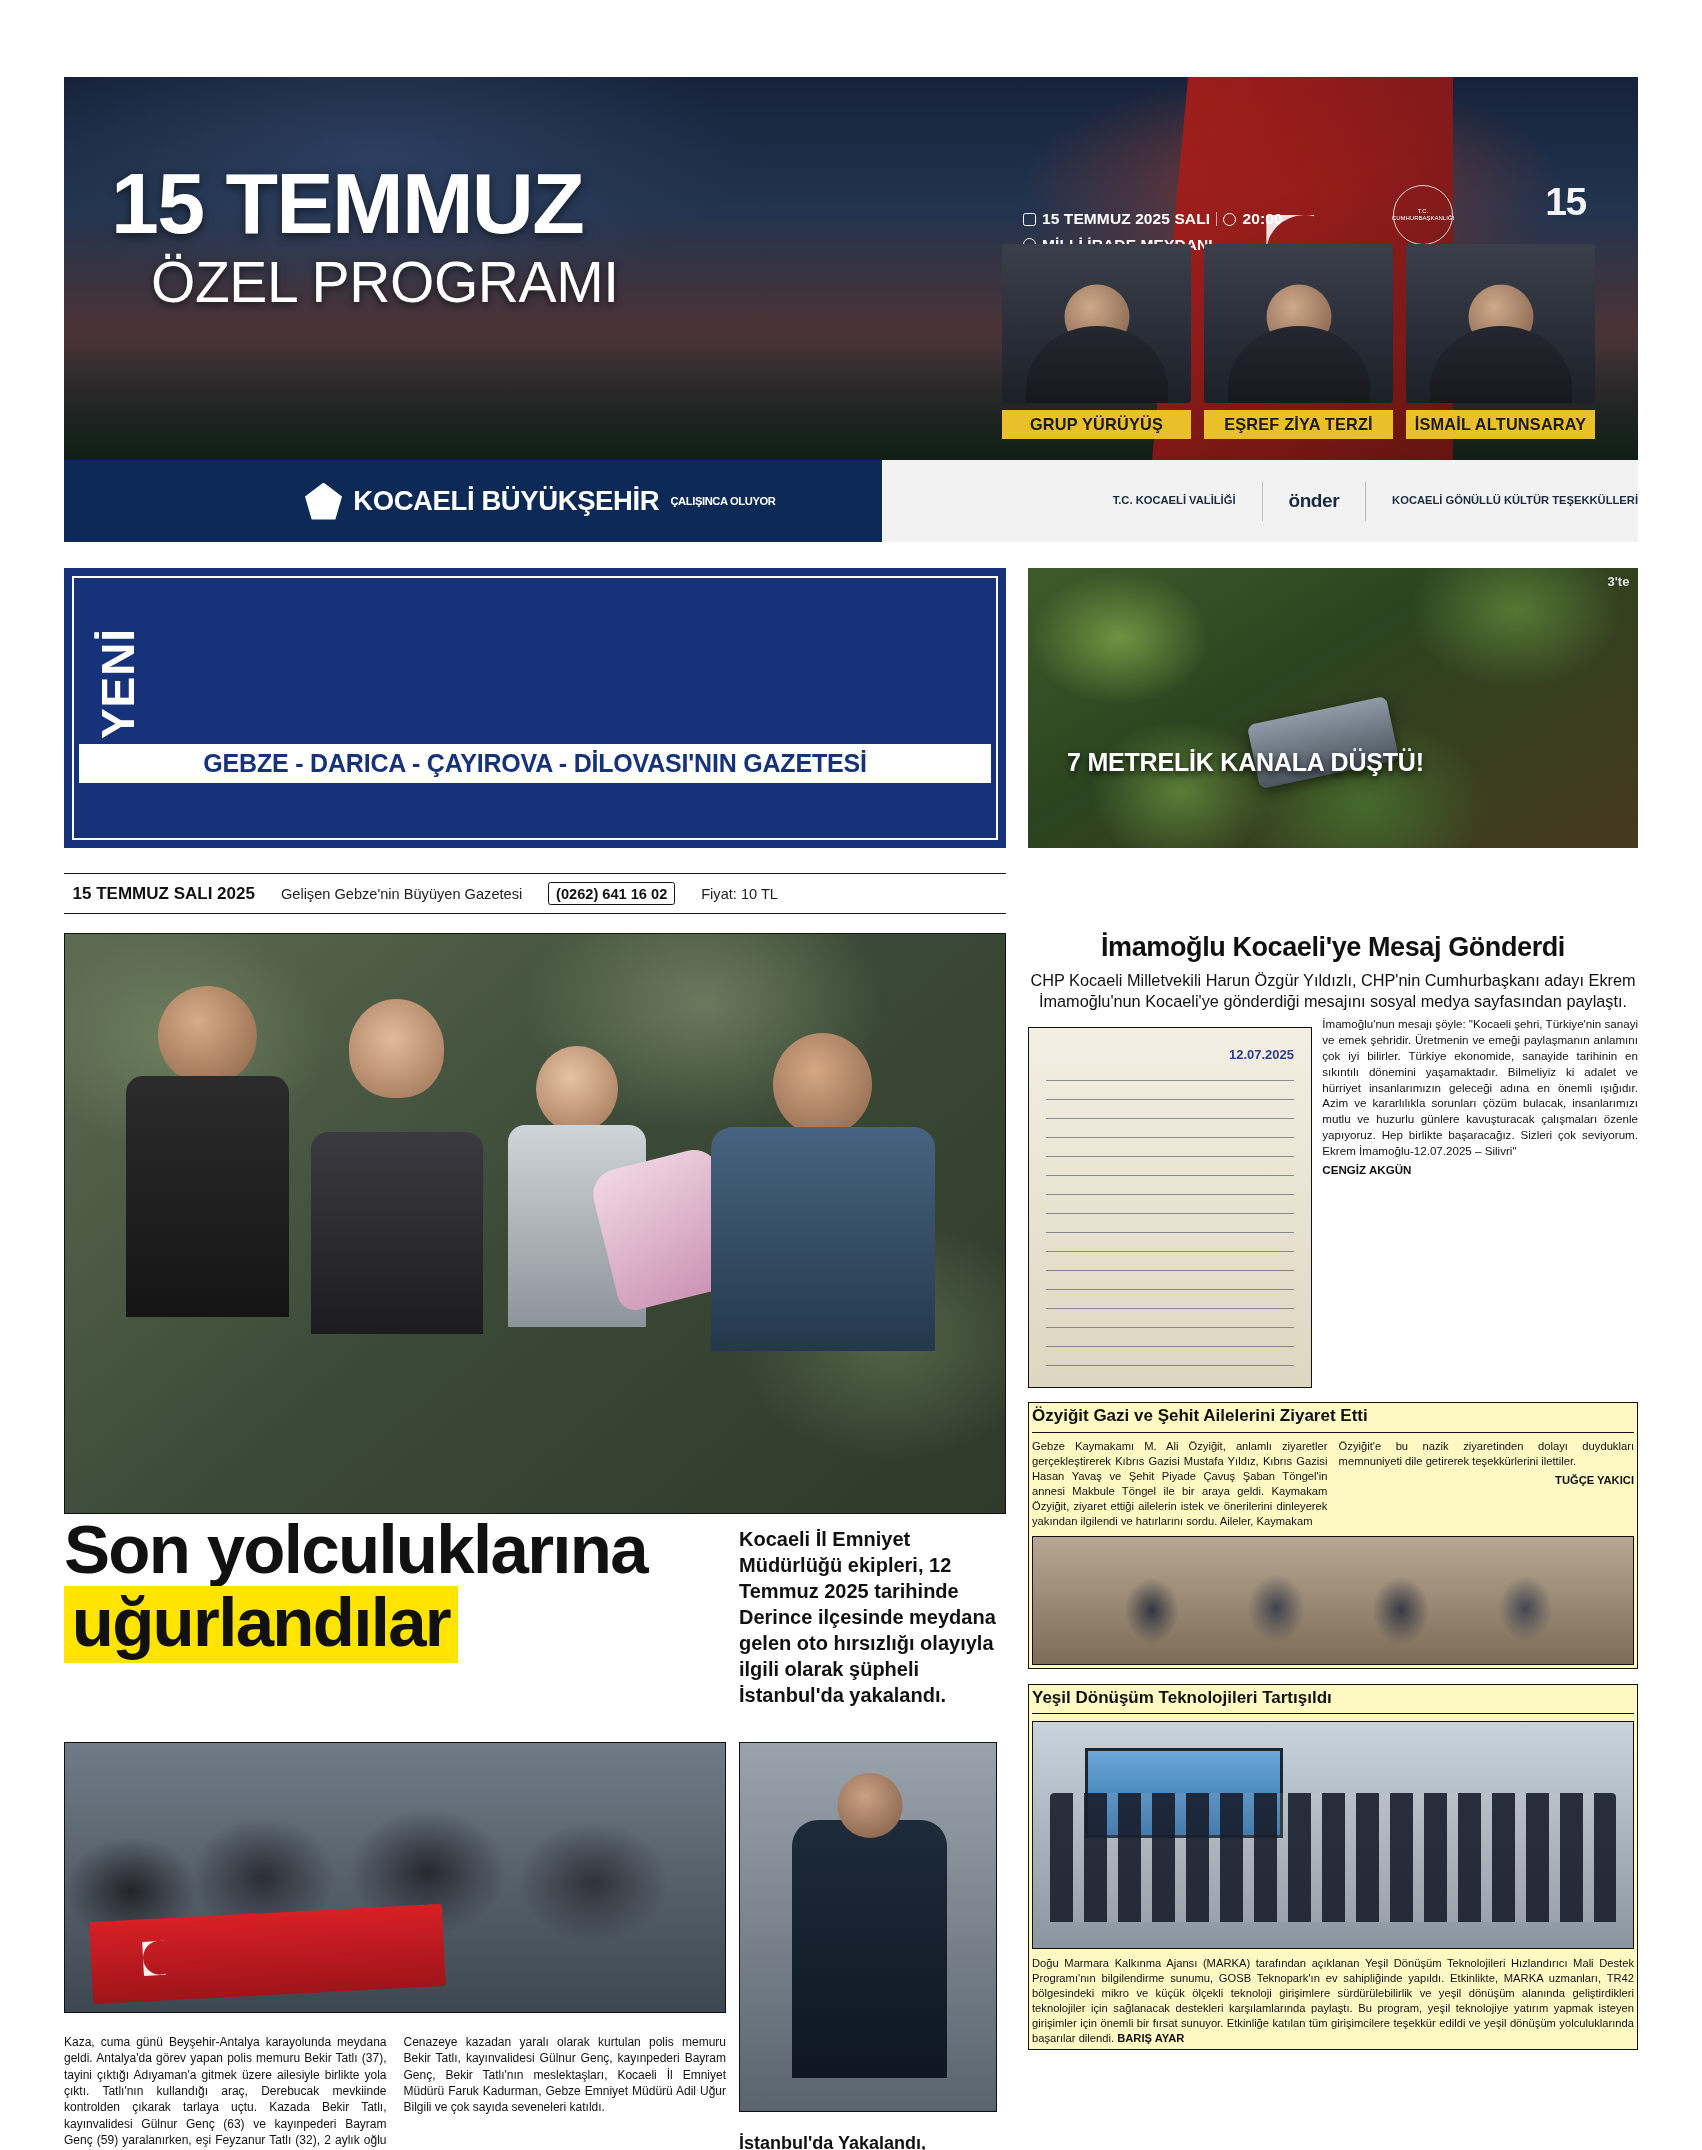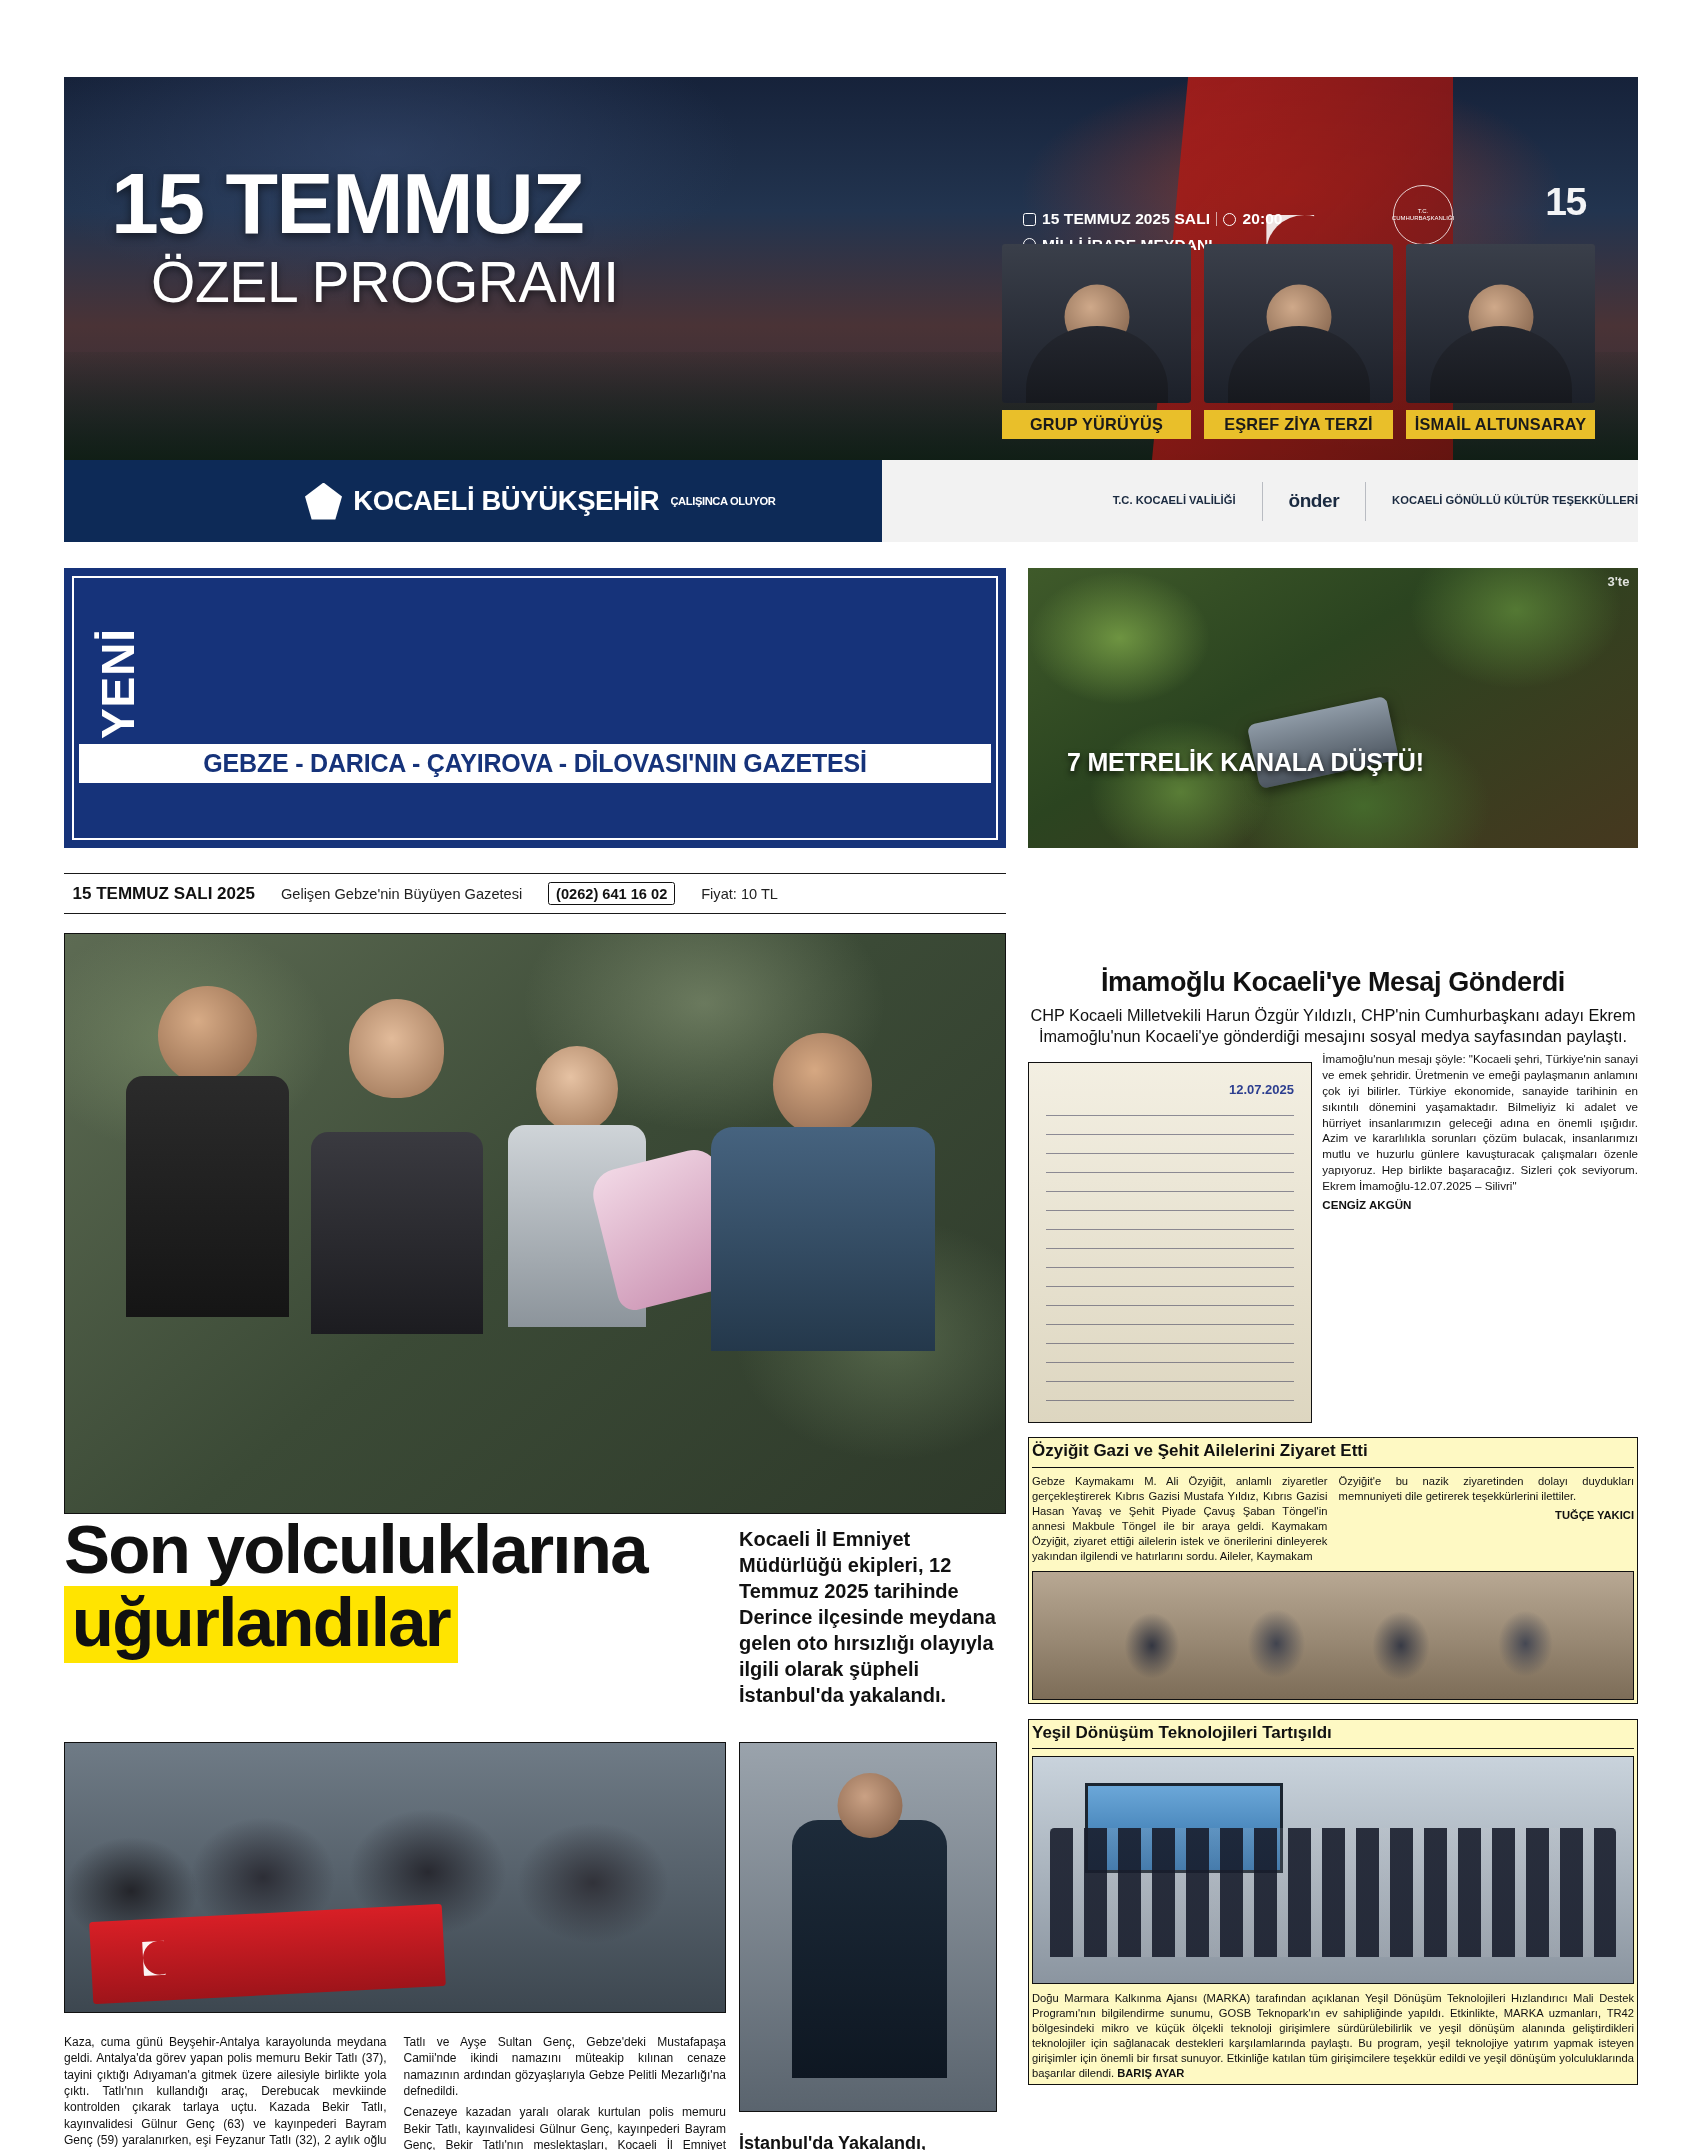--- a/index.html
+++ b/index.html
@@ -187,21 +187,21 @@
   .infobar .date { font-size: 17px; font-weight:800; color:#111; }
   .infobar .slogan { font-size: 14.6px; color:#222; }
   .infobar .phone {
     font-size: 14.6px; font-weight:700; color:#111; border:1.3px solid #111;
     padding: 2.6px 6.9px; border-radius: 2.6px;
   }
   .infobar .price { font-size: 14.6px; color:#222; }
 
   
   .col-left { position:absolute; left: 64px; top: 933px; width: 942px; }
-  .col-right { position:absolute; left: 1028px; top: 933px; width: 610px; margin-top: 35px; }
+  .col-right { position:absolute; left: 1028px; top: 933px; width: 610px; }
 
   
   .lead-photo {
     width: 942px; height: 581px; position:relative; overflow:hidden;
     background: linear-gradient(140deg,#5d6b53,#3b4a36 50%, #2e3a2a 100%);
     border: 1.3px solid #111;
   }
   .lead-photo .bgleaf {
     position:absolute; inset:0;
     background:
@@ -495,21 +495,20 @@
 
     <div class="photo-police">
       <div class="officer"></div>
     </div>
 
     <div class="body-cols">
       <div class="bcol">
         <p>Kaza, cuma günü Beyşehir-Antalya karayolunda meydana geldi. Antalya'da görev yapan polis memuru Bekir Tatlı (37), tayini çıktığı Adıyaman'a gitmek üzere ailesiyle birlikte yola çıktı. Tatlı'nın kullandığı araç, Derebucak mevkiinde kontrolden çıkarak tarlaya uçtu. Kazada Bekir Tatlı, kayınvalidesi Gülnur Genç (63) ve kayınpederi Bayram Genç (59) yaralanırken, eşi Feyzanur Tatlı (32), 2 aylık oğlu Bilge Kaan Tatlı ve baldızı Ayşe Sultan Genç (11) yaşamını yitirdi. Hayatını kaybeden Feyzanur Tatlı, Bilge Kaan</p>
       </div>
       <div class="bcol">
-        <p>Tatlı ve Ayşe Sultan Genç, Gebze'deki Mustafapaşa Camii'nde ikindi namazını müteakip kılınan cenaze namazının ardından gözyaşlarıyla Gebze Pelitli Mezarlığı'na defnedildi.</p>
         <p>Cenazeye kazadan yaralı olarak kurtulan polis memuru Bekir Tatlı, kayınvalidesi Gülnur Genç, kayınpederi Bayram Genç, Bekir Tatlı'nın meslektaşları, Kocaeli İl Emniyet Müdürü Faruk Kadurman, Gebze Emniyet Müdürü Adil Uğur Bilgili ve çok sayıda seveneleri katıldı.</p>
 
       </div>
     </div>
 
     <div class="mid-subhead">İstanbul'da Yakalandı, Tutuklandı</div>
 
   </div>
 
   <div class="col-right">

